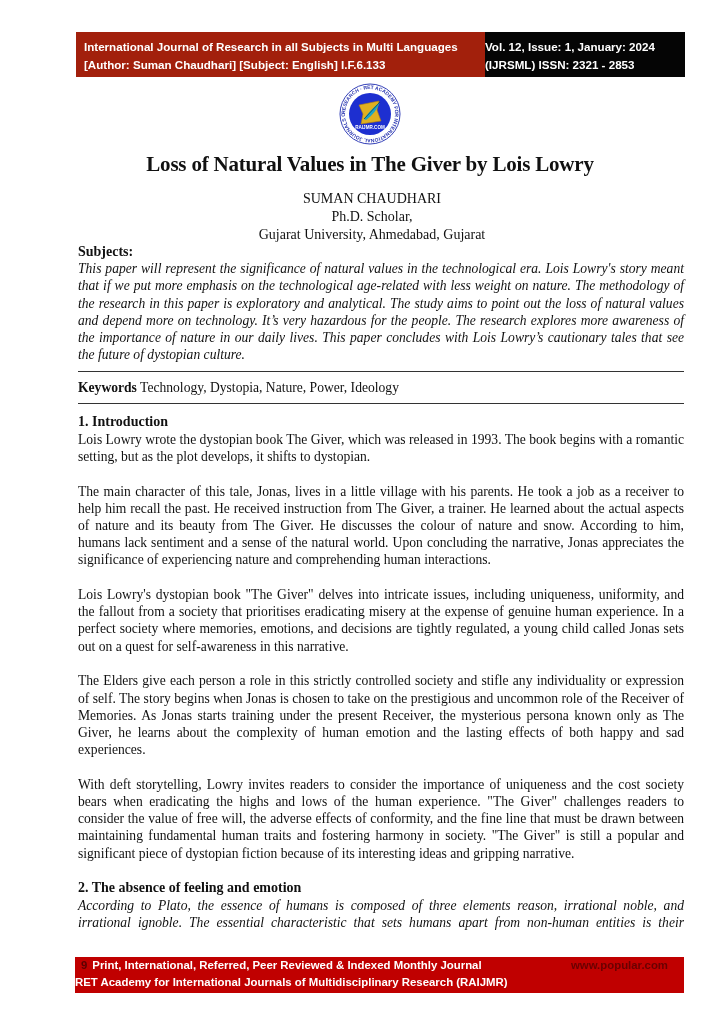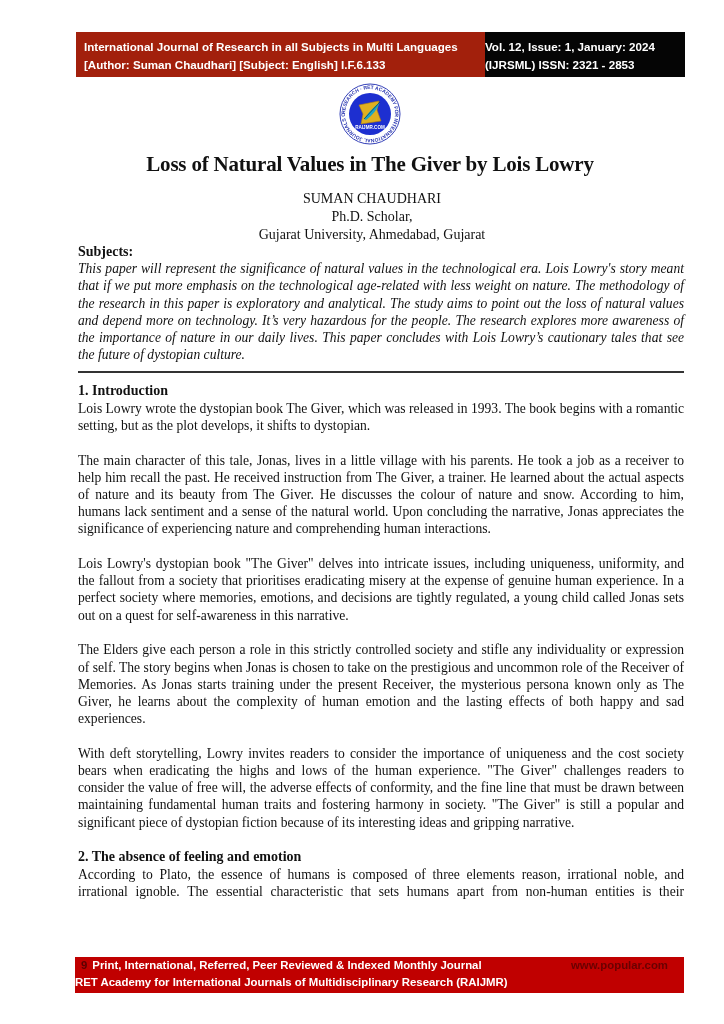--- a/index.html
+++ b/index.html
@@ -183,31 +183,32 @@
   <div>SUMAN CHAUDHARI</div>
   <div>Ph.D. Scholar,</div>
   <div>Gujarat University, Ahmedabad, Gujarat</div>
 </div>
 
 <div class="content">
   <p class="h-abstract">Subjects:</p>
   <p class="abstract-text" style="margin-bottom:8px;">This paper will represent the significance of natural values in the technological era. Lois Lowry's story meant that if we put more emphasis on the technological age-related with less weight on nature. The methodology of the research in this paper is exploratory and analytical. The study aims to point out the loss of natural values and depend more on technology. It’s very hazardous for the people. The research explores more awareness of the importance of nature in our daily lives. This paper concludes with Lois Lowry’s cautionary tales that see the future of dystopian culture.</p>
 
   <div class="rule"></div>
+  <p class="keywords"><b>Keywords</b><span> Technology, Dystopia, Nature, Power, Ideology</span></p>
   <div class="rule" style="margin-bottom:9px;"></div>
 
   <p class="section-heading">1. Introduction</p>
   <p class="para">Lois Lowry wrote the dystopian book The Giver, which was released in 1993. The book begins with a romantic setting, but as the plot develops, it shifts to dystopian.</p>
   <p class="para">The main character of this tale, Jonas, lives in a little village with his parents. He took a job as a receiver to help him recall the past. He received instruction from The Giver, a trainer. He learned about the actual aspects of nature and its beauty from The Giver. He discusses the colour of nature and snow. According to him, humans lack sentiment and a sense of the natural world. Upon concluding the narrative, Jonas appreciates the significance of experiencing nature and comprehending human interactions.</p>
   <p class="para">Lois Lowry's dystopian book "The Giver" delves into intricate issues, including uniqueness, uniformity, and the fallout from a society that prioritises eradicating misery at the expense of genuine human experience. In a perfect society where memories, emotions, and decisions are tightly regulated, a young child called Jonas sets out on a quest for self-awareness in this narrative.</p>
   <p class="para">The Elders give each person a role in this strictly controlled society and stifle any individuality or expression of self. The story begins when Jonas is chosen to take on the prestigious and uncommon role of the Receiver of Memories. As Jonas starts training under the present Receiver, the mysterious persona known only as The Giver, he learns about the complexity of human emotion and the lasting effects of both happy and sad experiences.</p>
   <p class="para">With deft storytelling, Lowry invites readers to consider the importance of uniqueness and the cost society bears when eradicating the highs and lows of the human experience. "The Giver" challenges readers to consider the value of free will, the adverse effects of conformity, and the fine line that must be drawn between maintaining fundamental human traits and fostering harmony in society. "The Giver" is still a popular and significant piece of dystopian fiction because of its interesting ideas and gripping narrative.</p>
 
   <p class="section-heading">2. The absence of feeling and emotion</p>
-  <p class="para" style="text-align-last: justify;">According to Plato, the essence of humans is composed of three elements reason, irrational noble, and irrational ignoble. The essential characteristic that sets humans apart from non-human entities is their</p>
+  <p class="para" style="text-align-last: justify; font-style: italic;">According to Plato, the essence of humans is composed of three elements reason, irrational noble, and irrational ignoble. The essential characteristic that sets humans apart from non-human entities is their</p>
 </div>
 
 <div class="footer">
   <div class="footer-line1">
     <span class="footer-page">9</span><span>Print, International, Referred, Peer Reviewed &amp; Indexed Monthly Journal</span>
     <span class="footer-url">www.popular.com</span>
   </div>
   <div class="footer-line2">RET Academy for International Journals of Multidisciplinary Research (RAIJMR)</div>
 </div>
 

